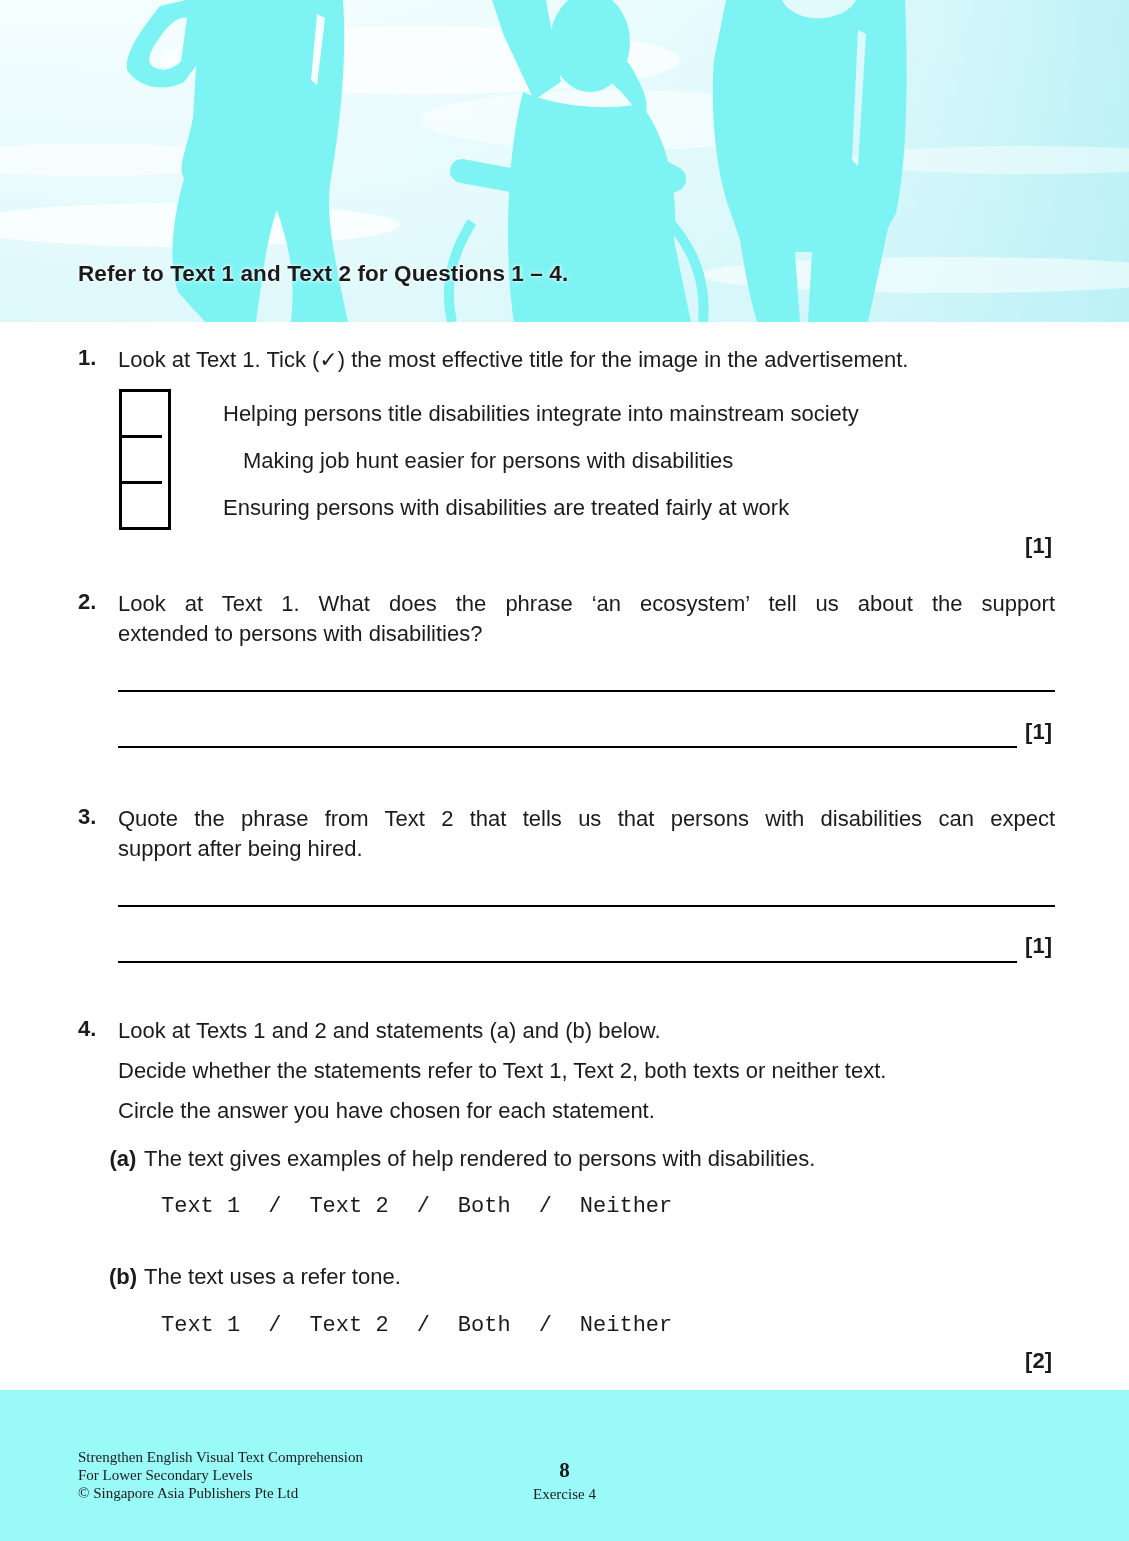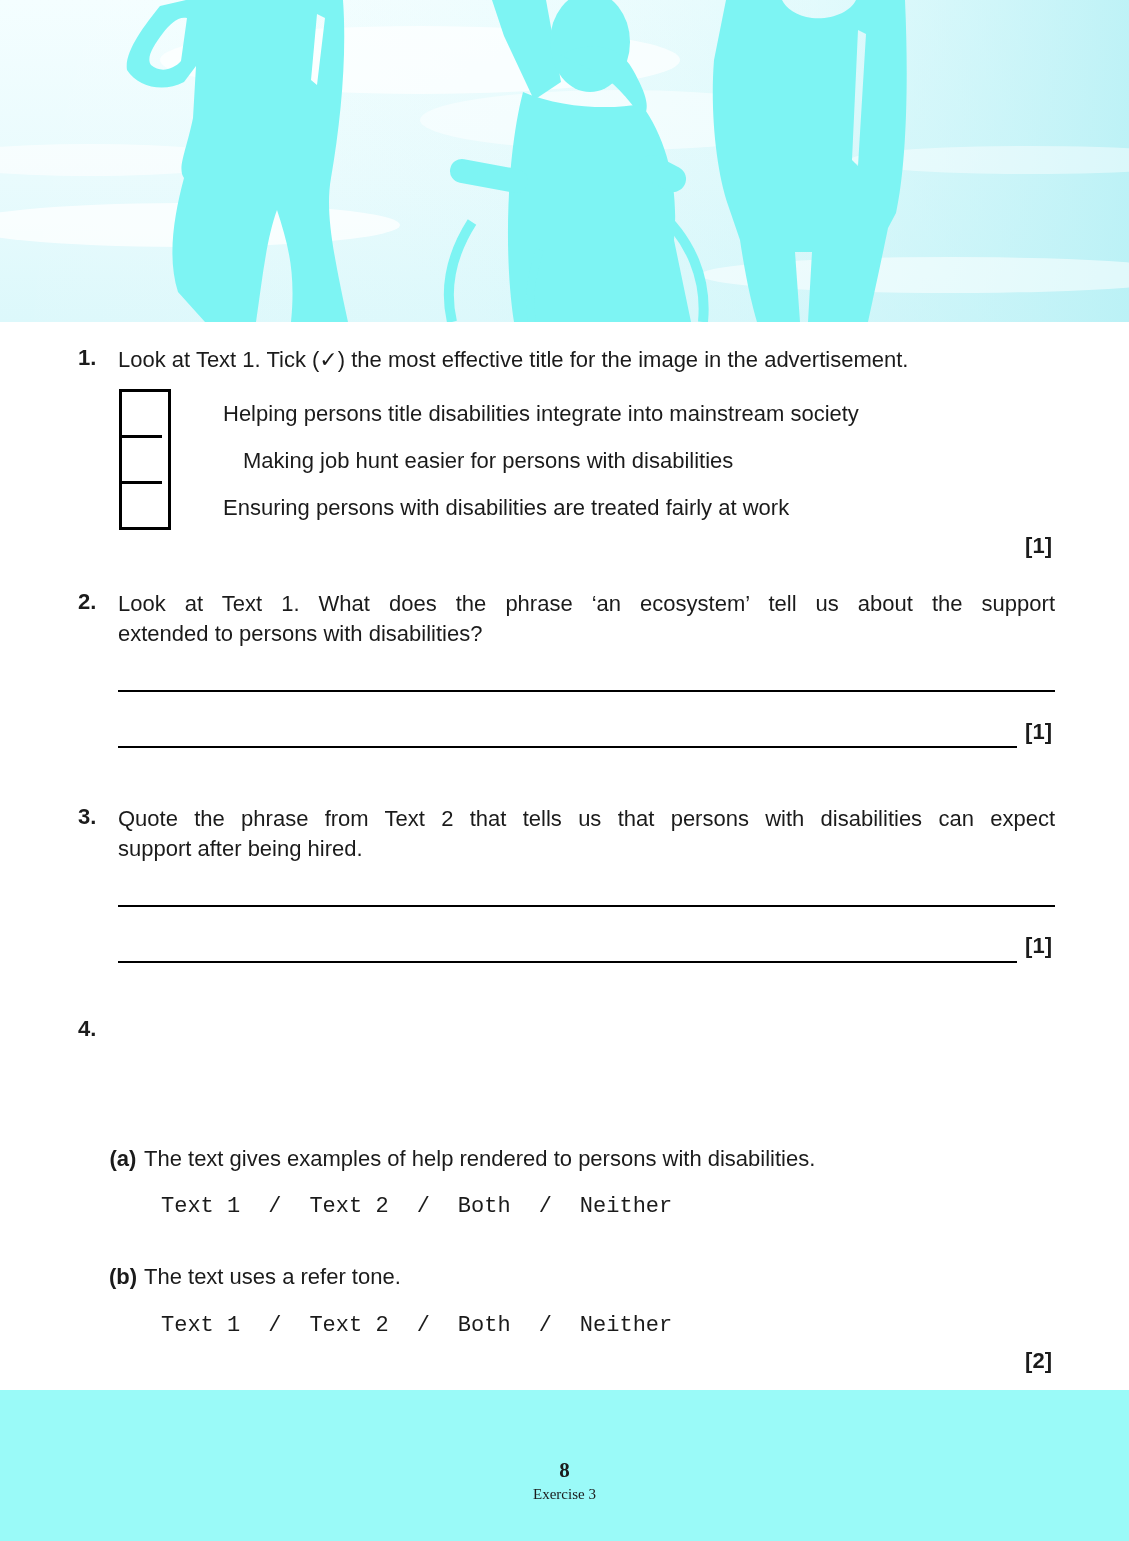--- a/index.html
+++ b/index.html
@@ -103,20 +103,21 @@
       </g>
 
       <path class="sil" fill-rule="evenodd" d="
         M726,0 L714,60 C710,110 716,170 728,205 L740,240 C746,280 752,305 757,322
         L800,322 L795,252 L812,252 L808,322 L868,322 C876,285 884,248 888,228
         L896,213 C906,168 909,88 905,0 L856,0 C850,12 832,20 812,18 C796,16 786,8 782,0 Z
         M858,30 L852,160 L858,166 L866,34 Z"></path>
     </svg>
   </div>
 
+  <div class="heading">Refer to Text 1 and Text 2 for Questions 1 – 4.</div>
 
   <div class="qnum" style="top:345px;">1.</div>
   <div class="qtext single" style="top:345px;">Look at Text 1. Tick (✓) the most effective title for the image in the advertisement.</div>
 
   <div class="tickstack">
     <div class="tickcell"></div>
     <div class="tickcell"></div>
     <div class="tickcell"></div>
   </div>
   <div class="opt" style="top:401px;">Helping persons title disabilities integrate into mainstream society</div>
@@ -136,20 +137,25 @@
   <div class="qnum" style="top:804px;">3.</div>
   <div class="qtext" style="top:804px;">
     <div class="jline">Quote the phrase from Text 2 that tells us that persons with disabilities can expect</div>
     <div>support after being hired.</div>
   </div>
   <div class="ansline" style="top:905px; width:937px;"></div>
   <div class="marks" style="top:933px;">[1]</div>
   <div class="ansline" style="top:961px; width:899px;"></div>
 
   <div class="qnum" style="top:1016px;">4.</div>
+  <div class="q4lines">
+    <p>Look at Texts 1 and 2 and statements (a) and (b) below.</p>
+    <p>Decide whether the statements refer to Text 1, Text 2, both texts or neither text.</p>
+    <p>Circle the answer you have chosen for each statement.</p>
+  </div>
 
   <div class="part" style="top:1146px;">
     <span class="plabel">(a)</span><span>The text gives examples of help rendered to persons with disabilities.</span>
   </div>
   <div class="choices" style="top:1194px;">
     <span>Text 1</span>
     <span class="slash">/</span>
     <span>Text 2</span>
     <span class="slash">/</span>
     <span>Both</span>
@@ -166,18 +172,23 @@
     <span>Text 2</span>
     <span class="slash">/</span>
     <span>Both</span>
     <span class="slash">/</span>
     <span>Neither</span>
   </div>
 
   <div class="marks" style="top:1348px;">[2]</div>
 
   <div class="footer-band"></div>
+  <div class="footer-left">
+    <div>Strengthen English Visual Text Comprehension</div>
+    <div>For Lower Secondary Levels</div>
+    <div>© Singapore Asia Publishers Pte Ltd</div>
+  </div>
   <div class="footer-center">
     <div class="pagenum">8</div>
-    <div class="exercise">Exercise 3</div>
+    <div class="exercise">Exercise 4</div>
   </div>
 
 </div>
 
 </body></html>

